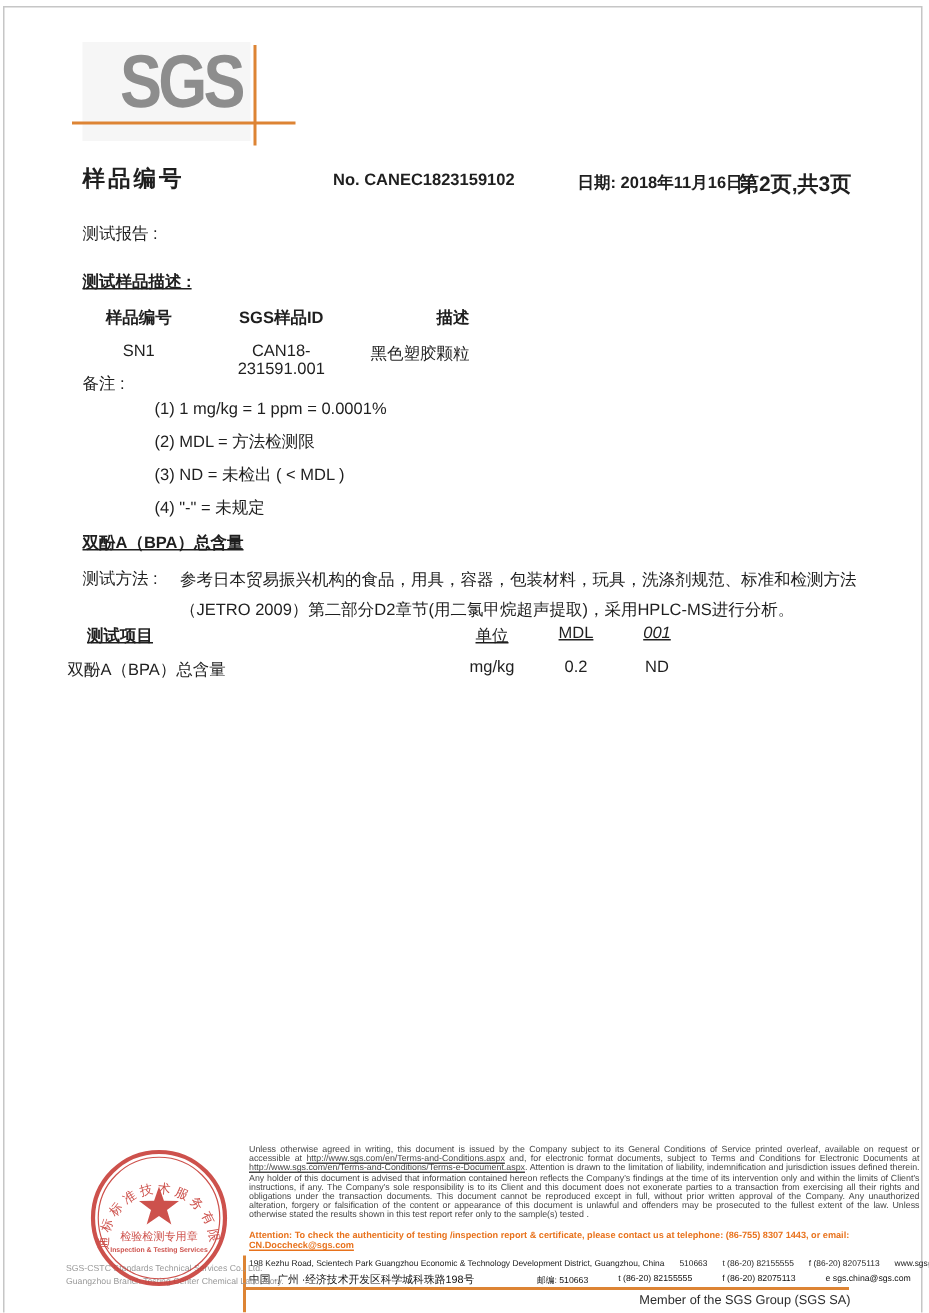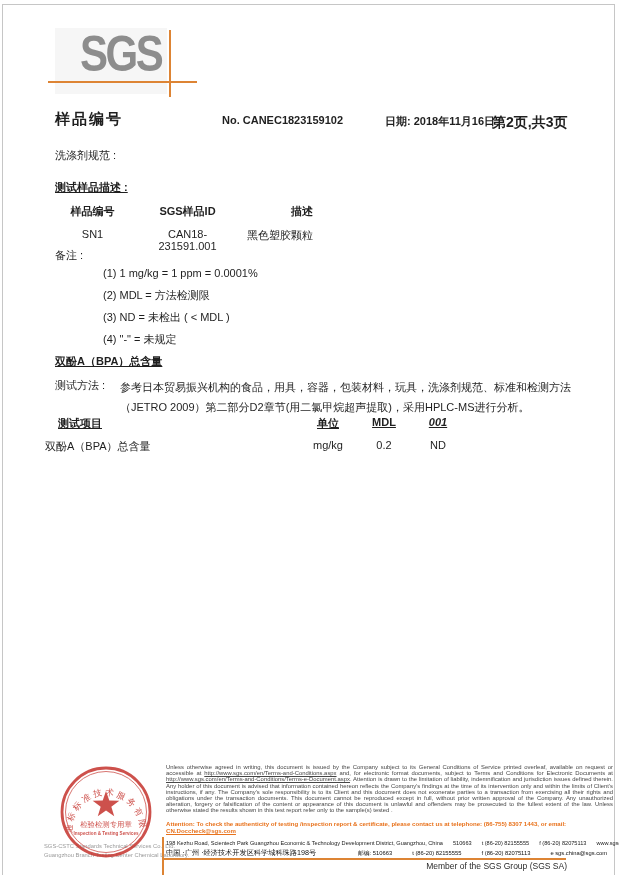--- a/index.html
+++ b/index.html
@@ -25,21 +25,21 @@
   .bold-underline{font-weight:700;text-decoration:underline;}
   .sample-table{position:absolute;left:45px;top:204px;display:grid;
        grid-template-columns:95px 95px auto;font-size:11px;row-gap:9px;}
   .sample-table .hc{font-weight:700;}
   .sample-table .c{text-align:center;}
   .sample-table .l{text-align:right;padding-left:12px;}
   .notes{position:absolute;left:103px;top:262px;font-size:11px;line-height:22px;}
   .method-text{position:absolute;left:120px;top:377px;width:462px;font-size:11px;line-height:20px;}
   .result-table{position:absolute;left:45px;top:416px;display:grid;
        grid-template-columns:252px 62px 50px 58px;font-size:11px;row-gap:8px;}
-  .result-table .hc{font-weight:700;text-decoration:underline;}
+  .result-table .hc{font-weight:400;text-decoration:underline;}
   .result-table .c{text-align:center;}
   .result-table .item-h{padding-left:13px;text-decoration:underline;font-weight:700;}
   .italic{font-style:italic;}
   
   .stamp{position:absolute;left:57px;top:763px;z-index:2;opacity:.88;}
   .company-lines{position:absolute;left:44px;top:842px;font-size:5.8px;line-height:9px;
        color:#9a9a9a;white-space:nowrap;z-index:1;}
   .legal{position:absolute;left:166px;top:764px;width:447px;font-size:5.9px;
        line-height:6.2px;color:#474747;text-align:justify;}
   .legal .u{text-decoration:underline;}
@@ -66,21 +66,21 @@
   <div class="logo-bg"></div>
   <div class="logo-text">SGS</div>
   <div class="logo-hline"></div>
   <div class="logo-vline"></div>
 
   <div class="doc-title">样品编号</div>
   <div class="report-no">No. CANEC1823159102</div>
   <div class="report-date">日期: 2018年11月16日</div>
   <div class="report-pages">第2页,共3页</div>
 
-  <div class="lbl" style="left:55px;top:148px;">洗涤剂规范 :</div>
+  <div class="lbl" style="left:55px;top:148px;">测试报告 :</div>
 
   <div class="lbl bold-underline" style="left:55px;top:180px;">测试样品描述 :</div>
   <div class="sample-table">
     <span class="hc c">样品编号</span>
     <span class="hc c">SGS样品ID</span>
     <span class="hc l">描述</span>
     <span class="c">SN1</span>
     <span class="c">CAN18-231591.001</span>
     <span class="l">黑色塑胶颗粒</span>
   </div>

